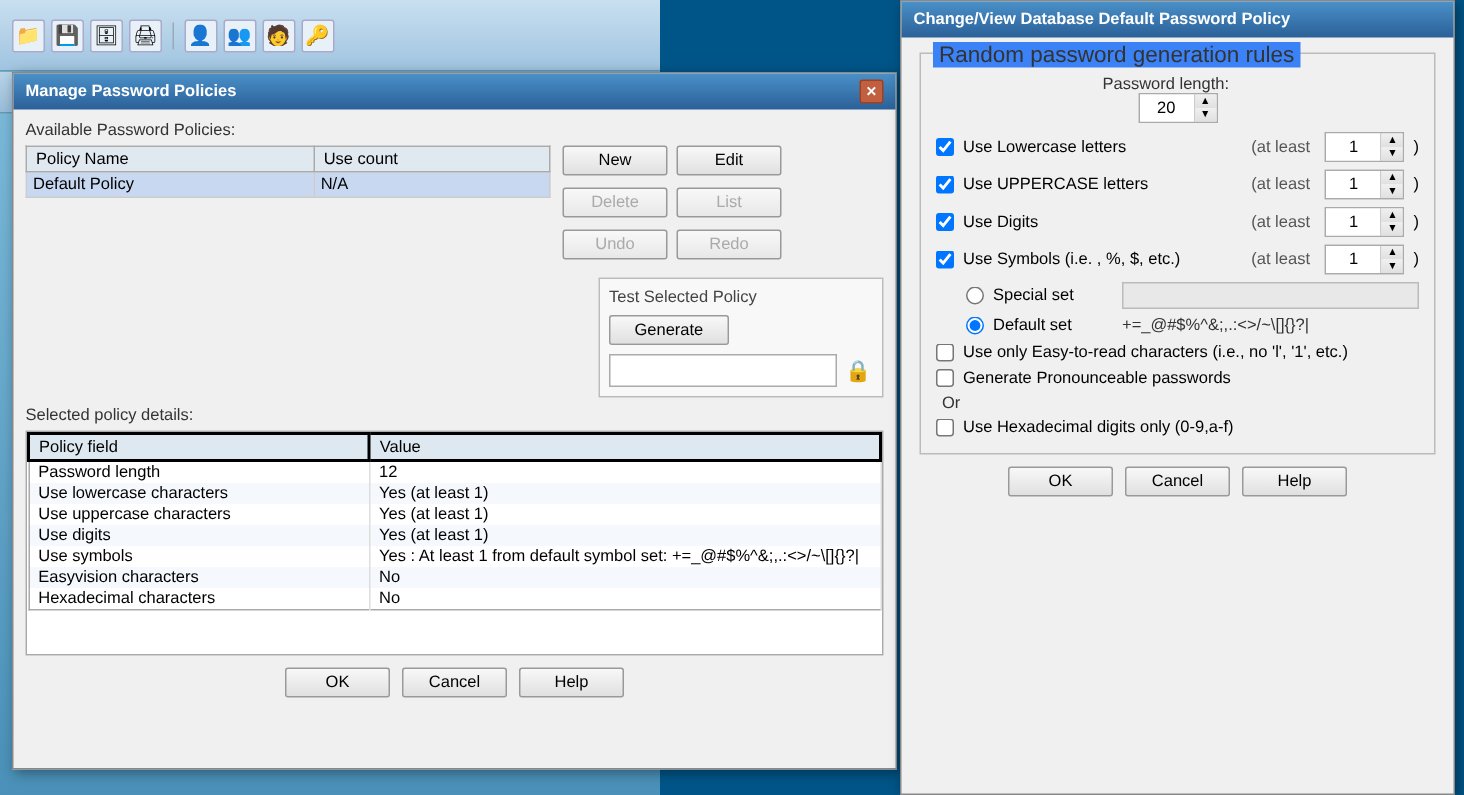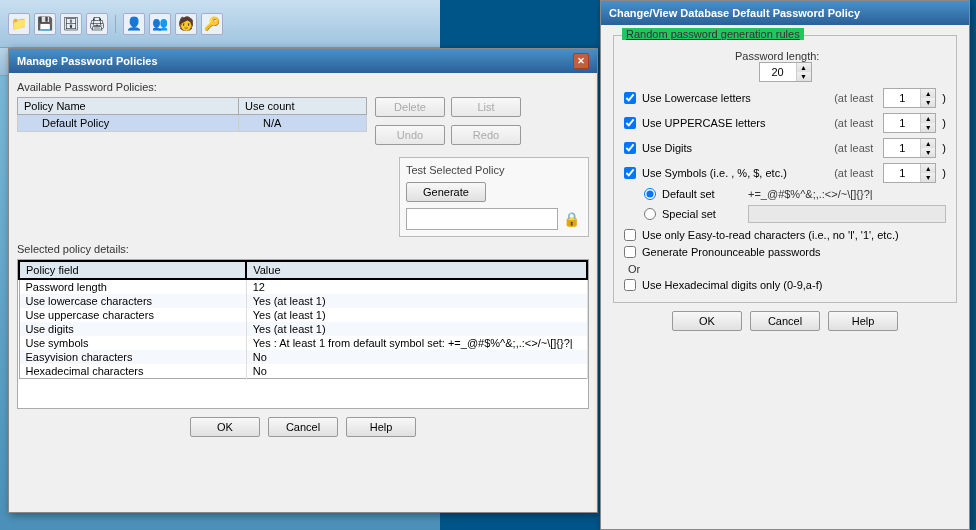--- a/index.html
+++ b/index.html
@@ -123,21 +123,21 @@
     .policy-table th {
       background: #e0e8f0;
       border: 1px solid #aaa;
       padding: 2px 6px;
       text-align: left;
       font-weight: normal;
       font-size: 11px;
     }
     .policy-table td {
       border: 1px solid #ccc;
-      padding: 2px 24px;
+      padding: 2px 4px;
       font-size: 11px;
     }
     .policy-table tr.selected td {
       background: #c8d8f0;
     }
 
     
     .btn {
       background: linear-gradient(to bottom, #f8f8f8, #e0e0e0);
       border: 1px solid #999;
@@ -231,25 +231,24 @@
     .group-box {
       border: 1px solid #bbb;
       padding: 6px 10px;
       margin-bottom: 8px;
       position: relative;
     }
     .group-box-legend {
       position: absolute;
       top: -8px;
       left: 8px;
-      background: #22c55e;
+      background: #3b82f6;
       padding: 0 4px;
-      font-size: 11px;
+      font-size: 15px;
       color: #333;
-      text-decoration: underline;
     }
 
     .form-row {
       display: flex;
       align-items: center;
       margin-bottom: 6px;
     }
     .form-label {
       font-size: 11px;
       color: #333;
@@ -409,20 +408,24 @@
           <tbody>
             <tr class="selected">
               <td>Default Policy</td>
               <td>N/A</td>
             </tr>
           </tbody>
         </table>
       </div>
 
       <div style="display:flex; flex-direction:column; gap:4px; min-width:130px;">
+        <div class="button-group">
+          <button class="btn">New</button>
+          <button class="btn">Edit</button>
+        </div>
         <div class="button-group">
           <button class="btn disabled">Delete</button>
           <button class="btn disabled">List</button>
         </div>
         <div class="button-group">
           <button class="btn disabled">Undo</button>
           <button class="btn disabled">Redo</button>
         </div>
 
         <div class="test-policy-box">
@@ -557,29 +560,29 @@
           <input class="spinbox-input" type="text" value="1" style="">
           <div class="spinbox-btns">
             <button class="spinbox-btn">▲</button>
             <button class="spinbox-btn">▼</button>
           </div>
         </div>
         <span style="font-size:11px;">)</span>
       </div>
 
       <div class="radio-row">
+        <input type="radio" name="symbol_set" style="">
+        <span class="radio-label">Special set</span>
+        <input class="special-set-input" type="text" style="">
+      </div>
+
+      <div class="radio-row">
         <input type="radio" name="symbol_set" checked="" style="">
         <span class="radio-label">Default set</span>
         <span class="symbol-value">+=_@#$%^&amp;;,.:&lt;&gt;/~\[]{}?|</span>
-      </div>
-
-      <div class="radio-row">
-        <input type="radio" name="symbol_set" style="">
-        <span class="radio-label">Special set</span>
-        <input class="special-set-input" type="text" style="">
       </div>
 
       <div class="checkbox-row" style="margin-top:6px;">
         <input type="checkbox" style="">
         <span class="checkbox-label">Use only Easy-to-read characters (i.e., no 'l', '1', etc.)</span>
       </div>
 
       <div class="checkbox-row">
         <input type="checkbox" style="">
         <span class="checkbox-label">Generate Pronounceable passwords</span>

